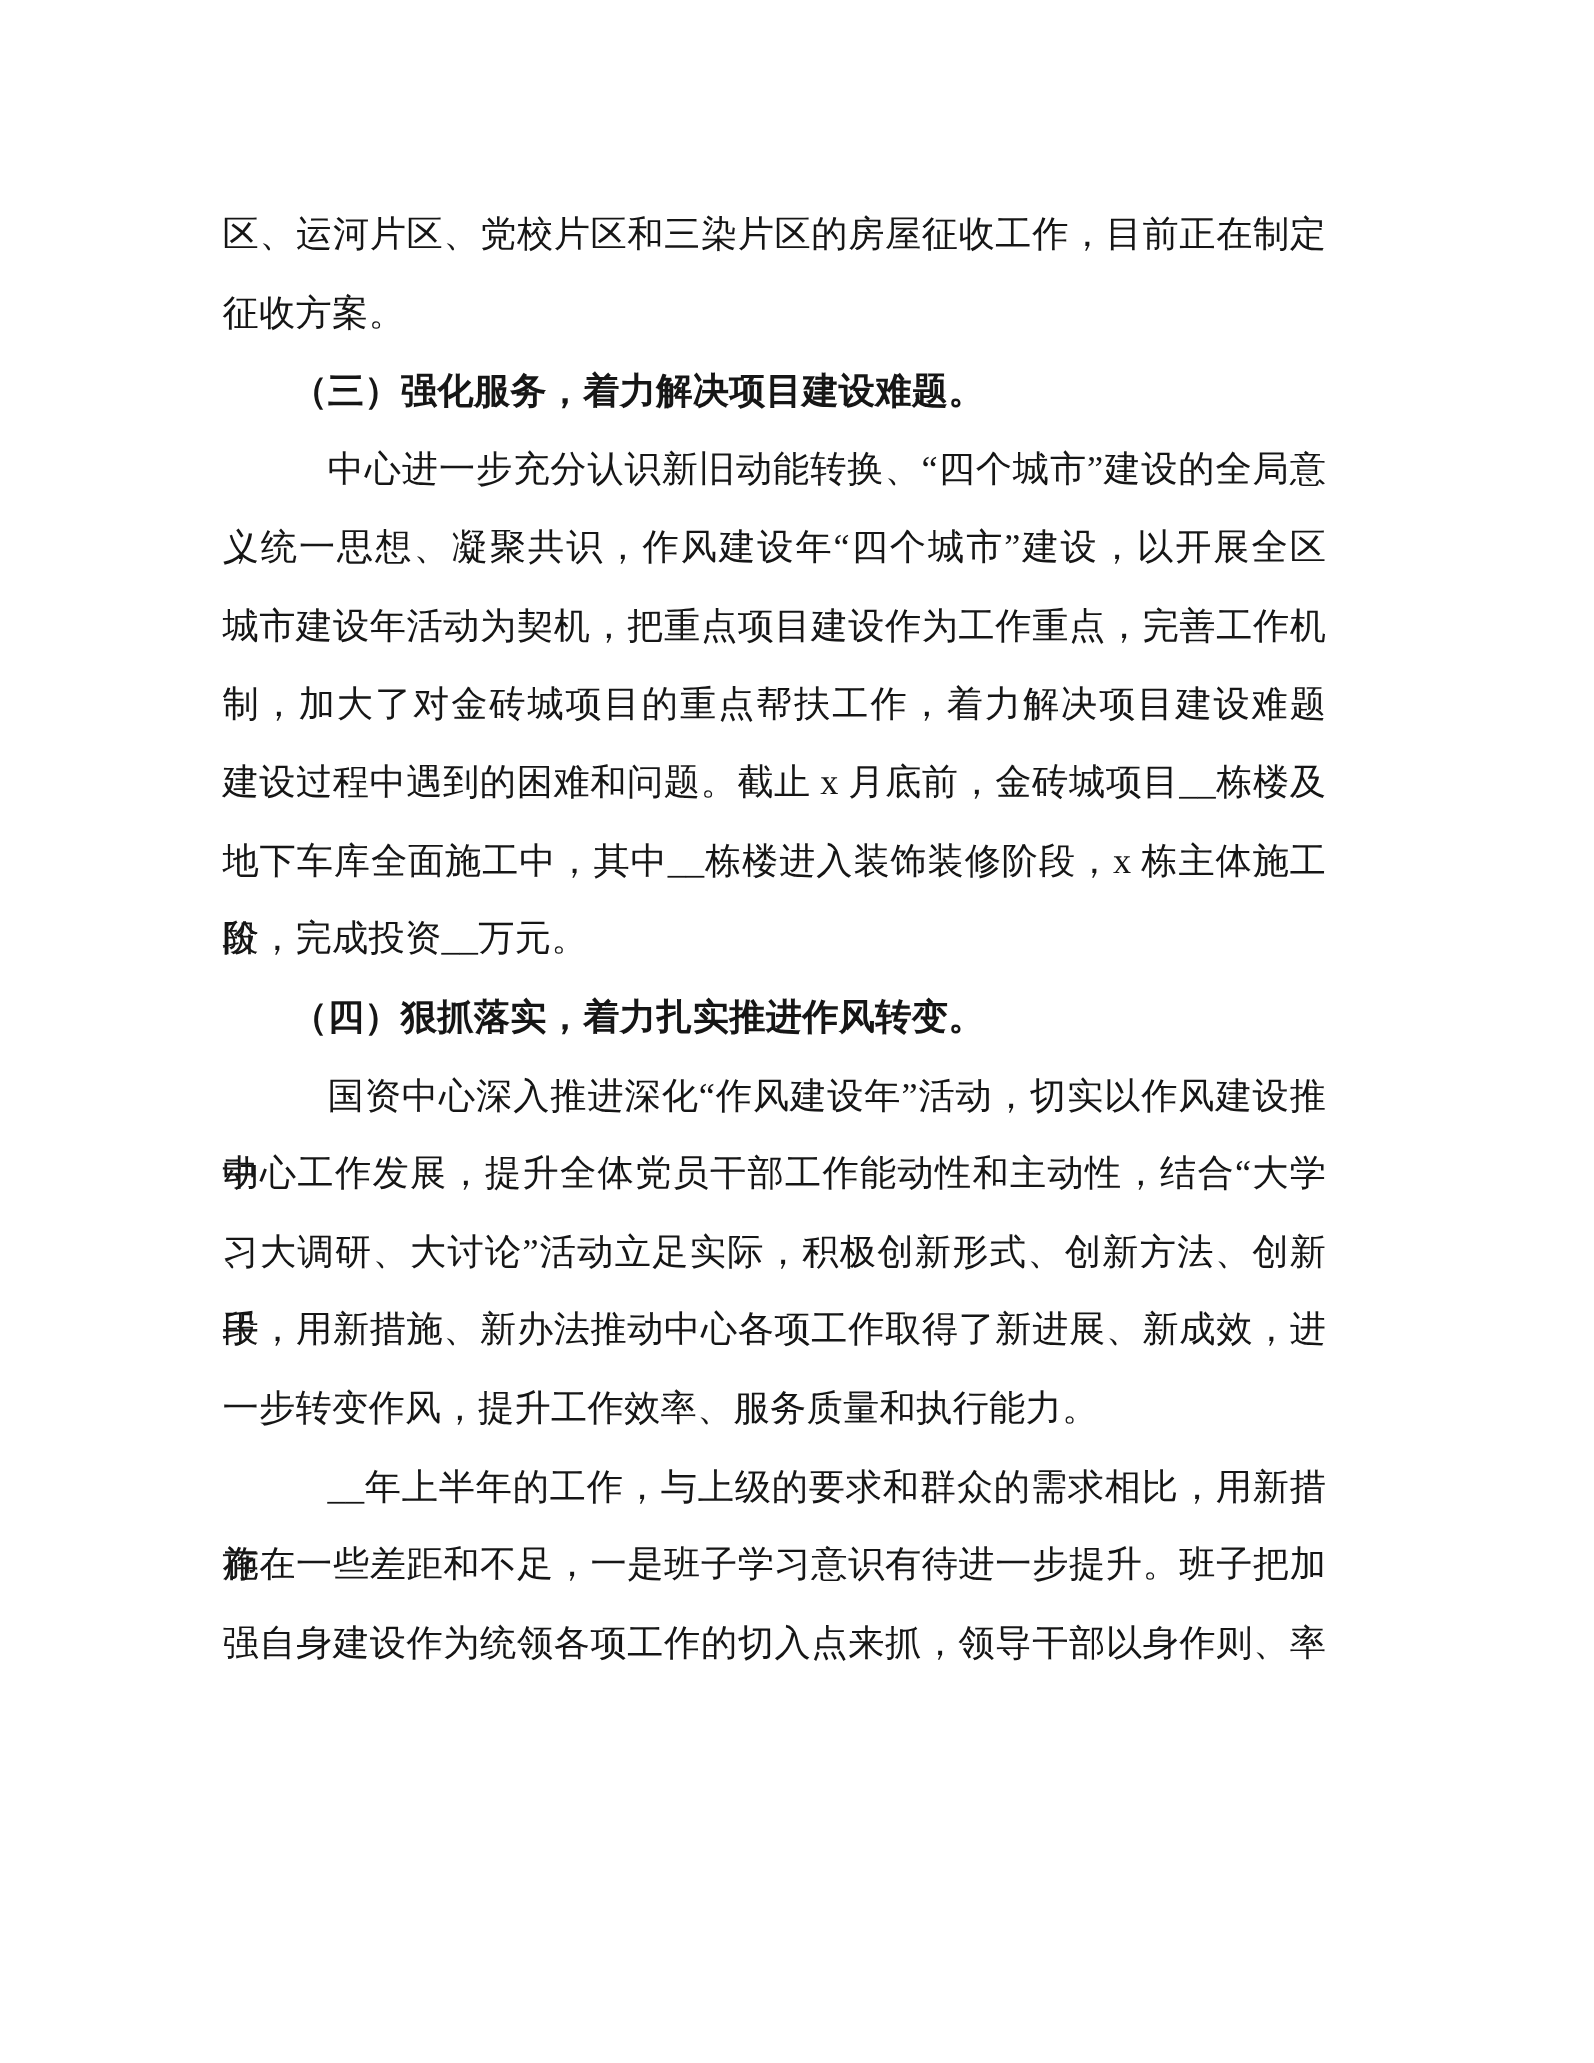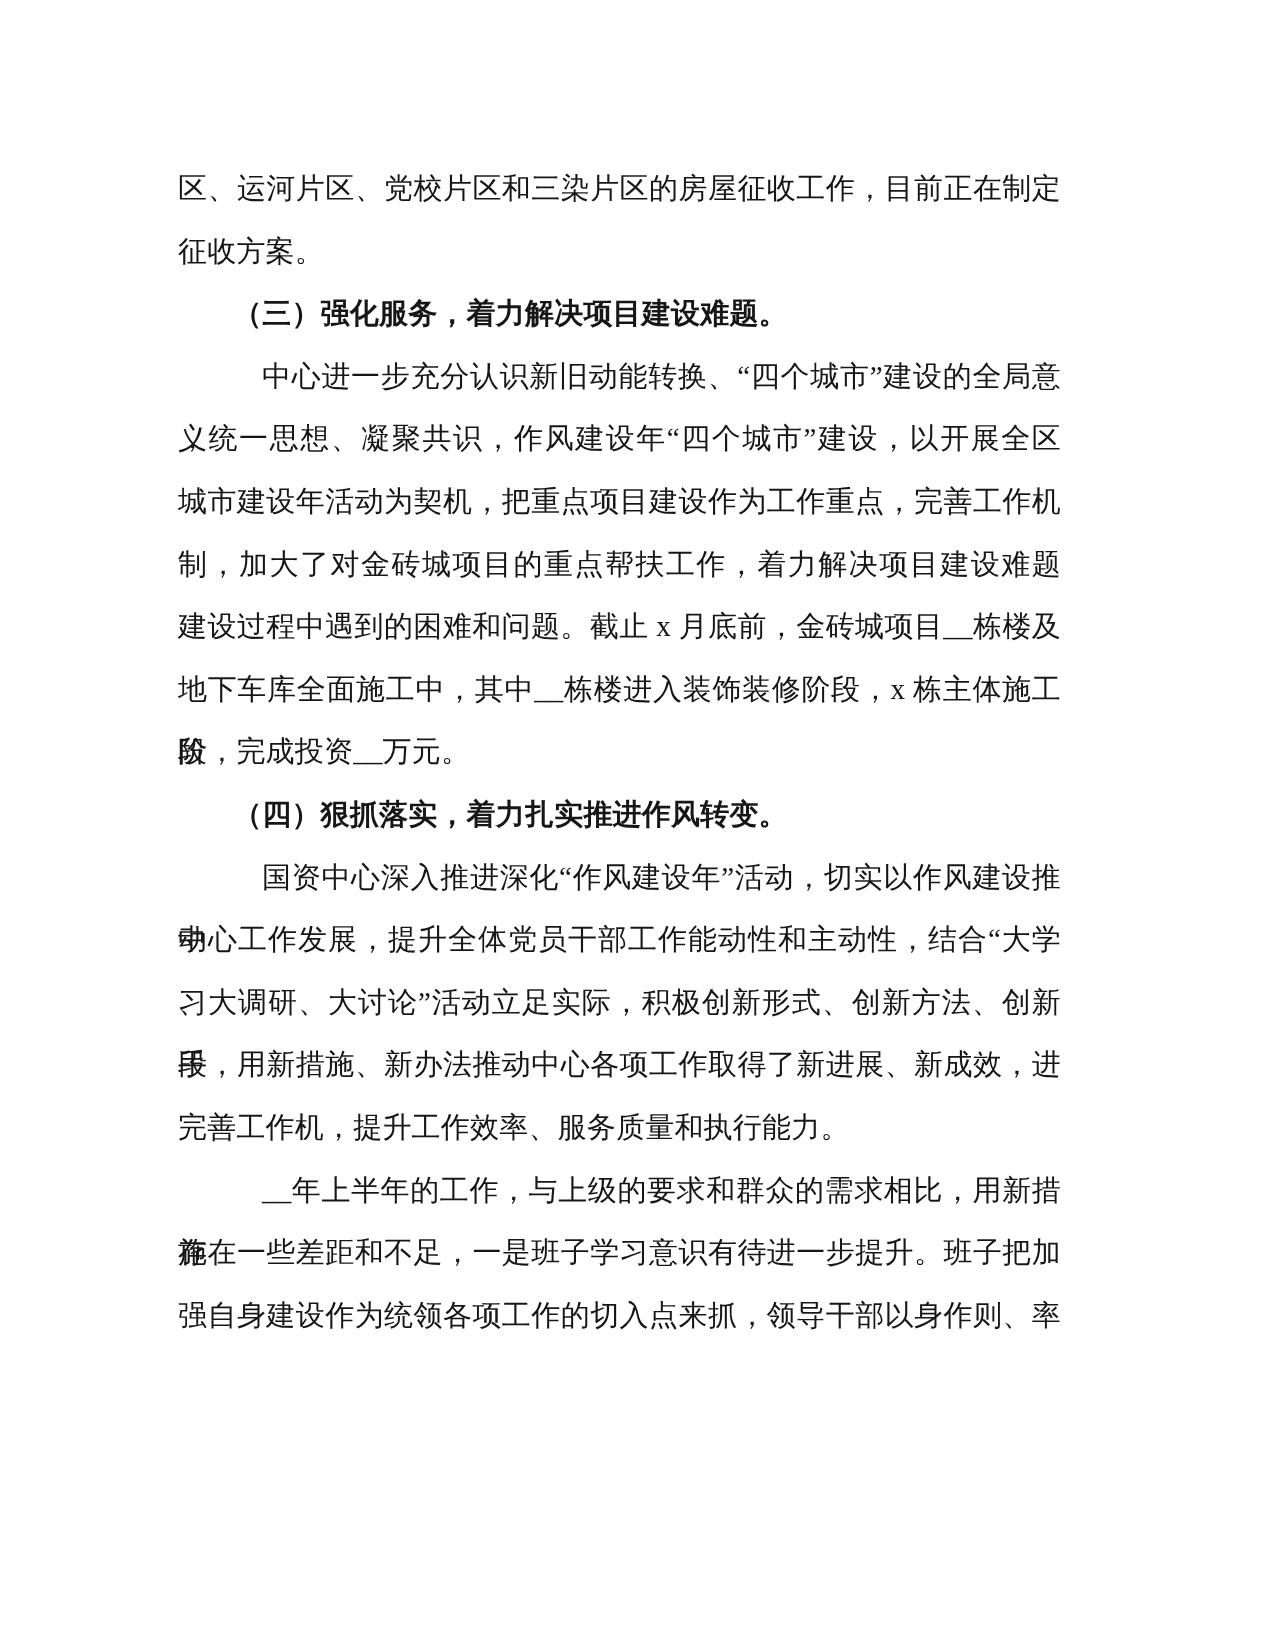--- a/index.html
+++ b/index.html
@@ -57,18 +57,18 @@
       <div class="line jf">城市建设年活动为契机，把重点项目建设作为工作重点，完善工作机</div>
       <div class="line jf">制，加大了对金砖城项目的重点帮扶工作，着力解决项目建设难题</div>
       <div class="line jf">建设过程中遇到的困难和问题。截止 x 月底前，金砖城项目__栋楼及</div>
       <div class="line jf">地下车库全面施工中，其中__栋楼进入装饰装修阶段，x 栋主体施工阶</div>
       <div class="line lt">段，完成投资__万元。</div>
       <div class="line lt ind-head">（四）狠抓落实，着力扎实推进作风转变。</div>
       <div class="line jf ind-body">国资中心深入推进深化“作风建设年”活动，切实以作风建设推动</div>
       <div class="line jf">中心工作发展，提升全体党员干部工作能动性和主动性，结合“大学习</div>
       <div class="line jf">、大调研、大讨论”活动立足实际，积极创新形式、创新方法、创新手</div>
       <div class="line jf">段，用新措施、新办法推动中心各项工作取得了新进展、新成效，进</div>
-      <div class="line lt">完善工作机，提升工作效率、服务质量和执行能力。</div>
+      <div class="line lt">一步转变作风，提升工作效率、服务质量和执行能力。</div>
       <div class="line jf ind-body">__年上半年的工作，与上级的要求和群众的需求相比，用新措施</div>
       <div class="line jf">存在一些差距和不足，一是班子学习意识有待进一步提升。班子把加</div>
       <div class="line jf">强自身建设作为统领各项工作的切入点来抓，领导干部以身作则、率</div>
     </section>
 </main>
 
 </body></html>

